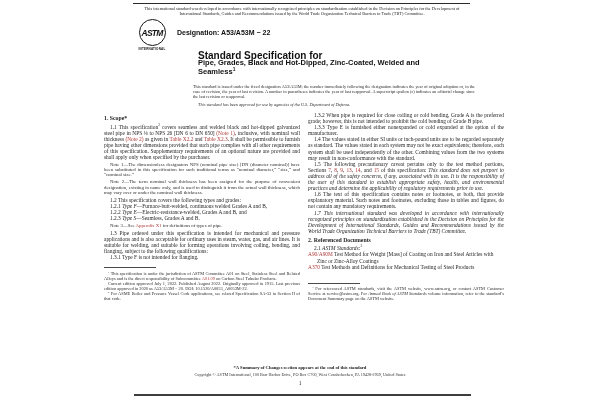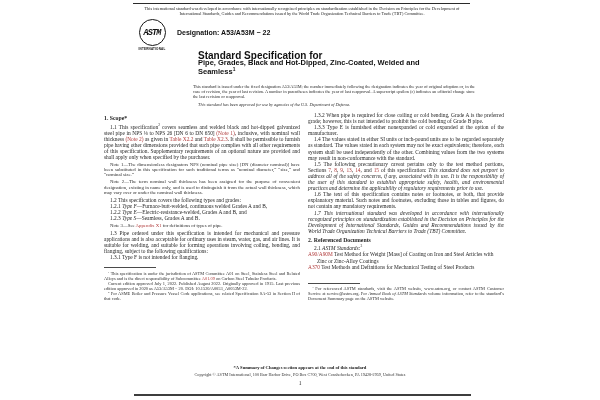--- a/index.html
+++ b/index.html
@@ -3,21 +3,21 @@
 <meta charset="utf-8">
 <style>
   html,body{margin:0;padding:0;background:#ffffff;}
   .page{position:relative;width:600px;height:400px;background:#fff;overflow:hidden;
         font-family:"Liberation Serif", serif;color:#1e1e1e;}
   .top-rule{position:absolute;left:133px;top:3px;width:337px;border-top:1px solid #2a2a2a;}
   .header-note{position:absolute;left:138px;top:6px;width:328px;font-size:4.3px;line-height:5px;
         text-align:center;color:#252525;}
   .logo{position:absolute;left:134px;top:19px;width:36px;text-align:center;}
   .logo-circle{width:25px;height:25px;border:1.6px solid #161616;border-radius:50%;margin:0 auto;
-        display:flex;align-items:center;justify-content:center;font-family:Liberation Mono, monospace;
+        display:flex;align-items:center;justify-content:center;font-family:Liberation Sans, sans-serif;
         font-weight:bold;font-style:italic;font-size:8.5px;letter-spacing:-0.8px;color:#111;}
   .logo-sub{font-family:"Liberation Sans",sans-serif;font-size:3px;font-weight:bold;
         letter-spacing:.2px;margin-top:1px;color:#111;}
   .designation{position:absolute;left:177px;top:29px;font-family:"Liberation Sans",sans-serif;
         font-size:7px;font-weight:bold;color:#111;}
   .kicker{position:absolute;left:198px;top:50px;font-family:"Liberation Sans",sans-serif;
         font-size:10px;font-weight:bold;color:#111;}
   .title{position:absolute;left:198px;top:59px;width:242px;font-family:"Liberation Sans",sans-serif;
         font-size:7.5px;font-weight:bold;line-height:8.6px;color:#111;}
   .issuance{position:absolute;left:193px;top:84px;width:282px;font-size:4.3px;line-height:5px;

